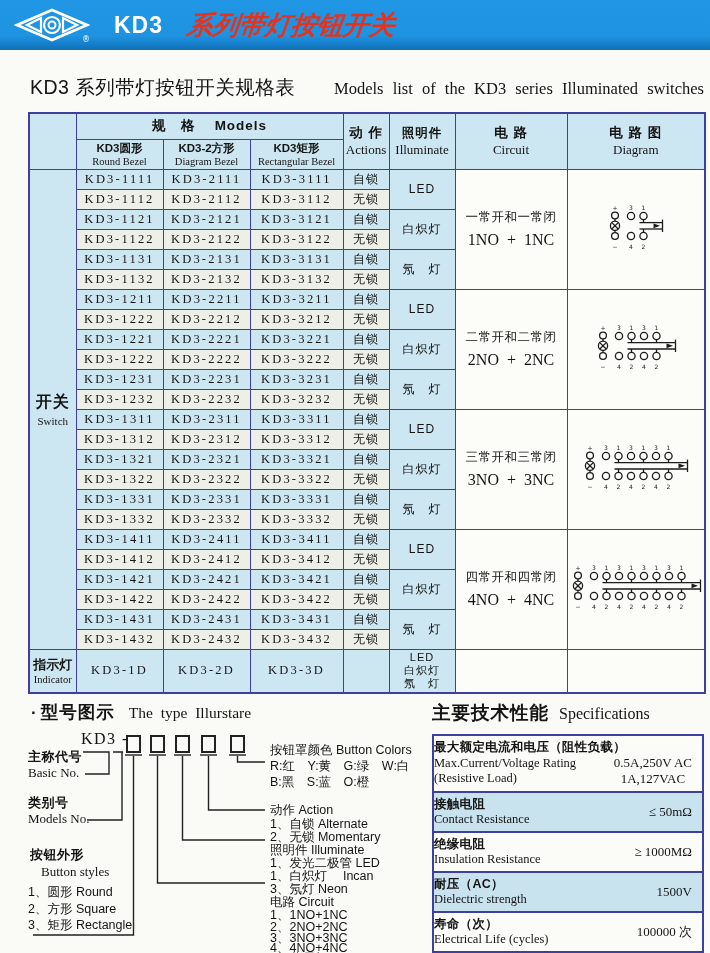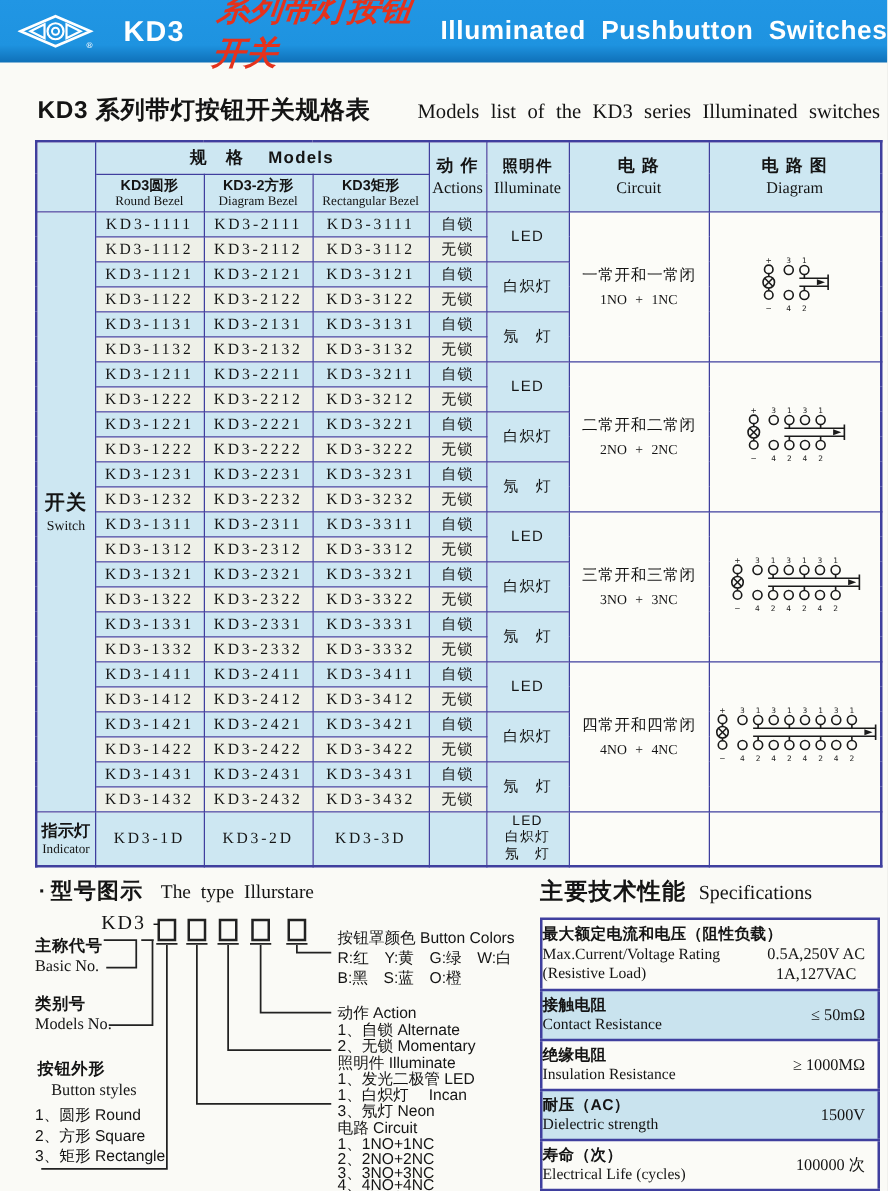--- a/index.html
+++ b/index.html
@@ -16,42 +16,42 @@
        background:linear-gradient(to bottom,#2196e4 0%,#1e93e0 72%,#0f70b8 100%);
        display:flex;align-items:center}
   #logo{margin-left:14px}
   .brand{color:#fff;font-size:23px;font-weight:bold;letter-spacing:1px;margin-left:24px}
   .h-cn{color:var(--red);font-size:26px;font-weight:bold;font-style:italic;letter-spacing:0;margin-left:24px;
         font-family:"Liberation Sans",sans-serif;transform:skewX(-6deg)}
   .h-en{color:#fff;font-size:21px;font-weight:bold;margin-left:14px;letter-spacing:.5px;word-spacing:6px;white-space:nowrap}
 
   
   #ptitle{position:absolute;left:30px;right:6px;top:74px;display:flex;justify-content:space-between;align-items:baseline}
-  .pt-cn{font-size:19.5px;font-weight:bold;letter-spacing:.5px}
+  .pt-cn{font-size:19.5px;font-weight:normal;letter-spacing:.5px}
   .pt-en{font-family:"Liberation Serif",serif;font-size:16.5px;word-spacing:5px}
 
   
   #tblwrap{position:absolute;left:28px;top:112px}
   table.t-main{border-collapse:collapse;table-layout:fixed;width:676px;border:2.5px solid var(--navy);background:var(--wh)}
   .t-main td{border:1.4px solid var(--navy);text-align:center;vertical-align:middle;padding:0;overflow:hidden}
   .t-main tr.hr1 td{height:26px}
   .t-main tr.hr2 td{height:30px}
   .t-main tr.br td{height:20px}
   .t-main tr.ir td{height:44px}
   .bg-b{background:var(--lb)} .bg-w{background:var(--ow)} .bg-p{background:var(--wh)}
   .hcell{font-size:13.5px;font-weight:bold;letter-spacing:1px}
   .hcell .en{display:block;font-weight:normal;font-family:"Liberation Serif",serif;font-size:13px;letter-spacing:0}
   .hcell2 .cn{display:block;font-size:11.5px;font-weight:bold}
   .hcell2 .en{display:block;font-family:"Liberation Serif",serif;font-size:10.5px}
   .mc{font-family:"Liberation Serif",serif;font-size:12.5px;letter-spacing:2.2px}
   .act{font-size:12px;letter-spacing:1px}
   .ill{font-size:12px;letter-spacing:1px}
   .ill3{font-size:11px;line-height:13px;letter-spacing:1px}
   .cir .cn{display:block;font-size:12.5px;letter-spacing:.5px}
-  .cir .en{display:block;font-family:"Liberation Serif",serif;font-size:11px;margin-top:5px;word-spacing:4px}
+  .cir .en{display:block;font-family:"Liberation Serif",serif;font-size:16px;margin-top:5px;word-spacing:4px}
   .swl .cn{display:block;font-size:16px;font-weight:bold;letter-spacing:1px}
   .swl .en{display:block;font-family:Liberation Serif, serif;font-size:11px;margin-top:2px}
   .indl .cn{display:block;font-size:13px;font-weight:bold}
   .indl .en{display:block;font-family:"Liberation Serif",serif;font-size:10.5px}
 
   
   #tchart{position:absolute;left:25px;top:700px;width:407px;height:253px}
   #tchart .ttl{position:absolute;left:6px;top:0;white-space:nowrap}
   #tchart .ttl .b{font-size:17px;font-weight:bold;margin-right:4px}
   #tchart .ttl .cn{font-size:17.5px;font-weight:bold;letter-spacing:1px}
@@ -86,21 +86,20 @@
     <svg id="logo" width="76" height="38" viewBox="0 0 76 38">
       <polygon points="3,19 38,4 73,19 38,34" fill="none" stroke="#ffffff" stroke-width="2.6"></polygon>
       <polygon points="13,19 27,12 27,26" fill="none" stroke="#ffffff" stroke-width="2.2"></polygon>
       <circle cx="38" cy="19" r="8" fill="none" stroke="#ffffff" stroke-width="2.2"></circle>
       <circle cx="38" cy="19" r="3.5" fill="none" stroke="#ffffff" stroke-width="2"></circle>
       <polygon points="49,12 49,26 63,19" fill="none" stroke="#ffffff" stroke-width="2.2"></polygon>
       <text x="68" y="36" font-size="8" fill="#ffffff">®</text>
     </svg>
     <span class="brand">KD3</span>
     <span class="h-cn">系列带灯按钮开关</span>
-    <span class="h-en">Illuminated Pushbutton Switches</span>
   </div>
 
   <div id="ptitle">
     <span class="pt-cn">KD3 系列带灯按钮开关规格表</span>
     <span class="pt-en">Models list of the KD3 series Illuminated switches</span>
   </div>
 
   <div id="tblwrap">
   <table class="t-main">
     <colgroup>

